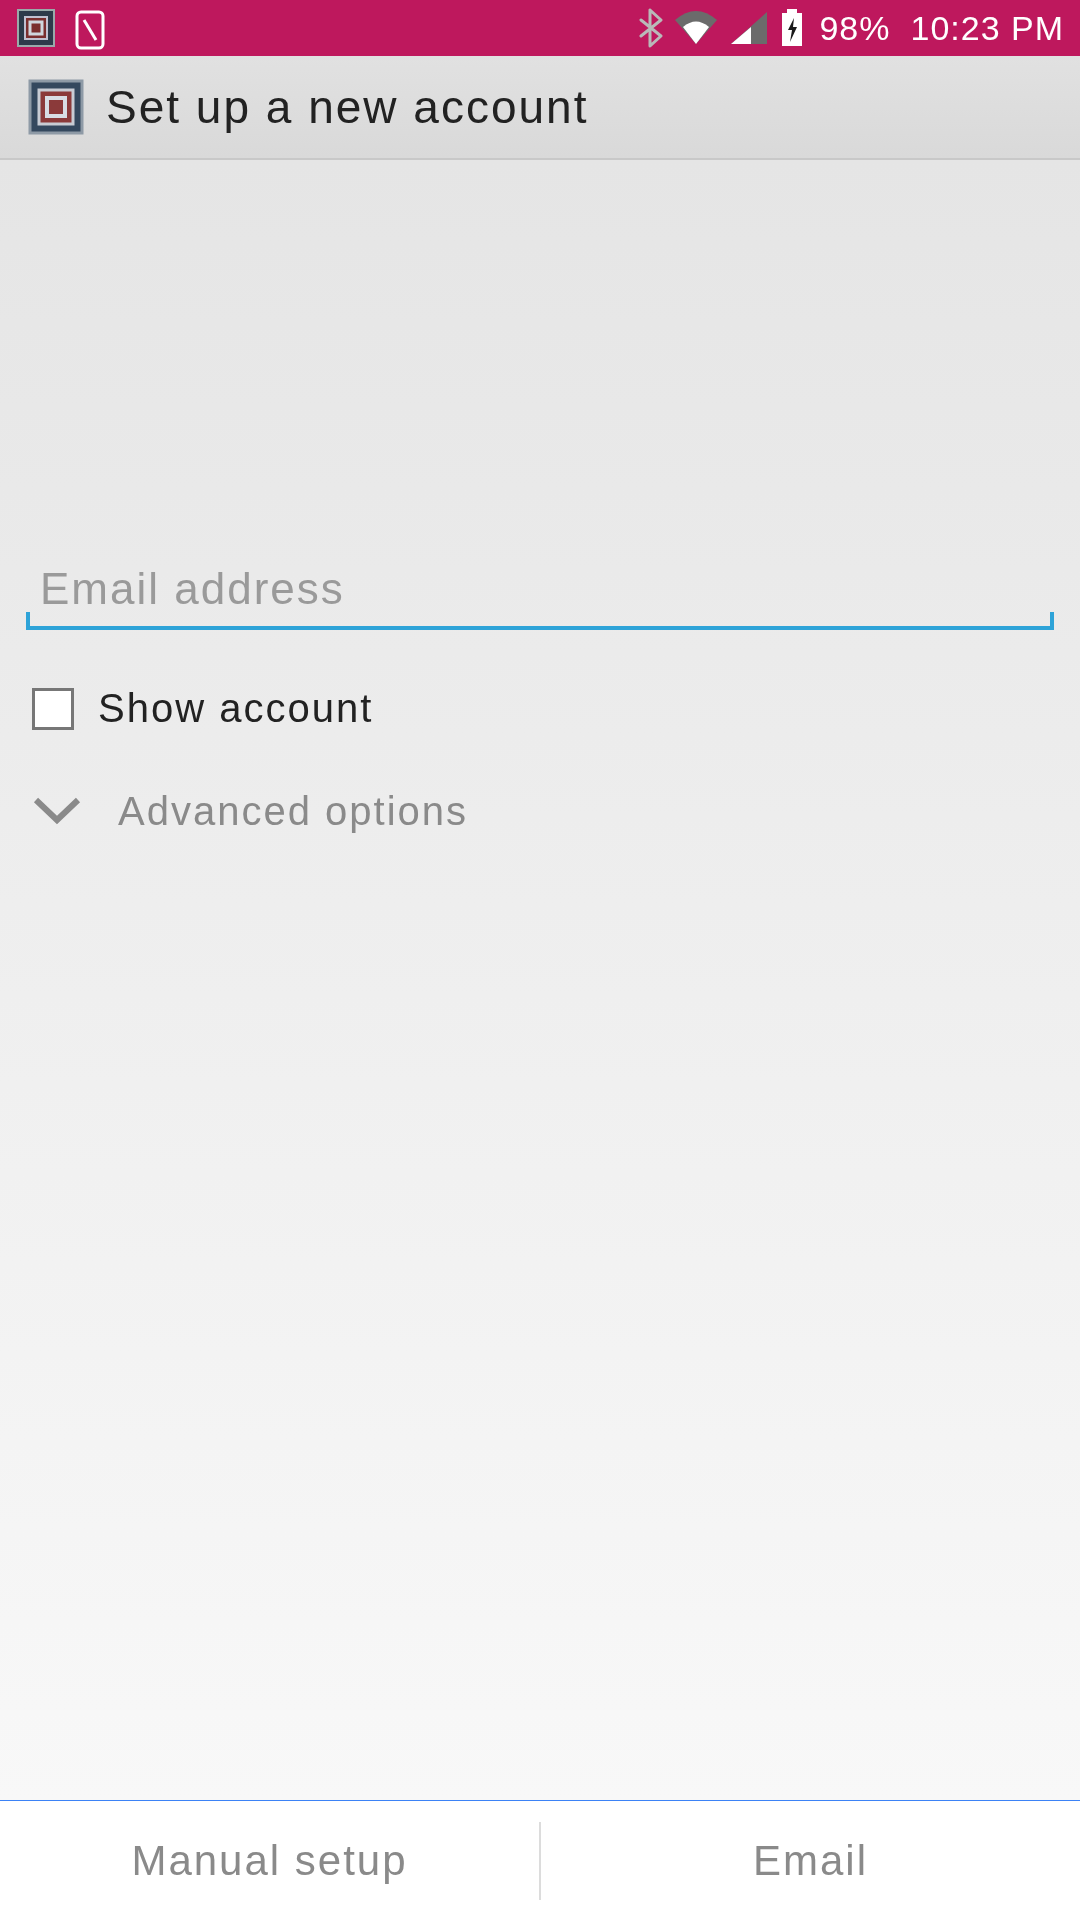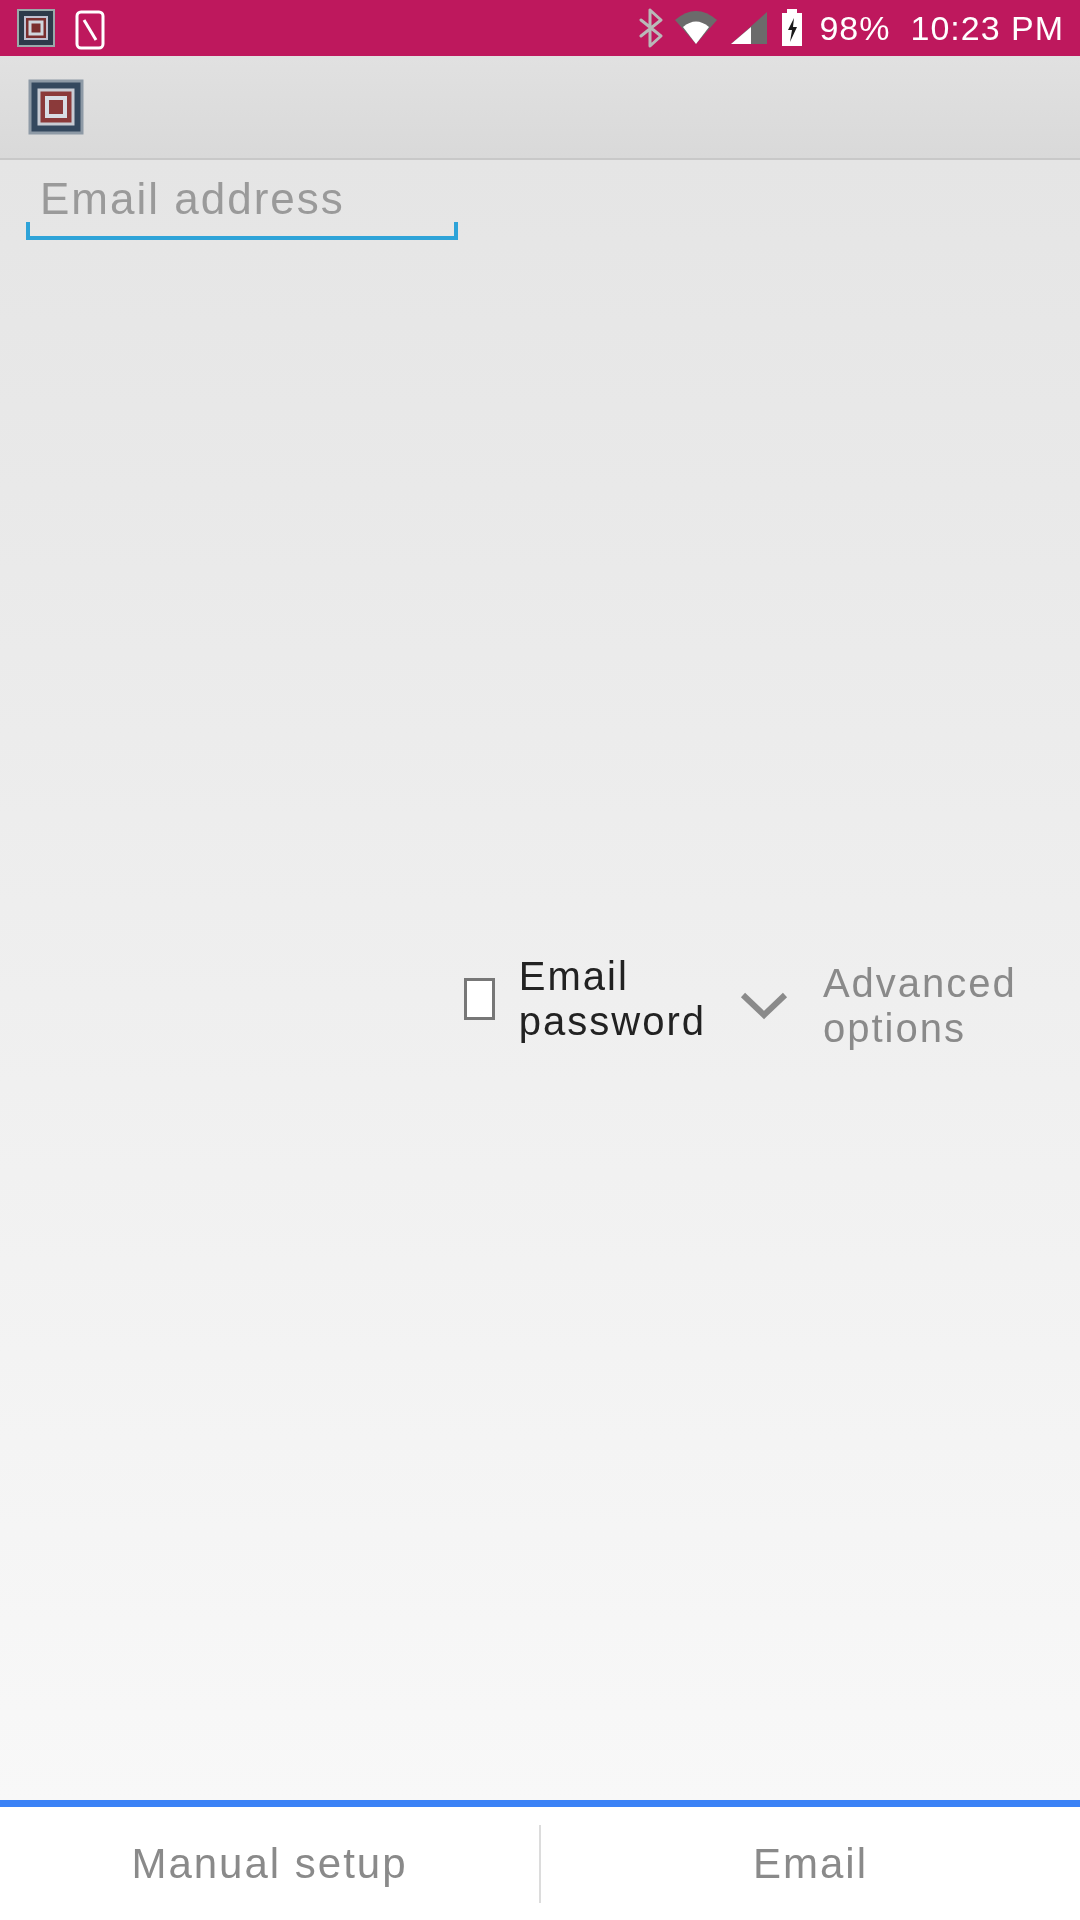--- a/index.html
+++ b/index.html
@@ -15,21 +15,21 @@
     .sb-nfc-icon { width: 36px; height: 36px; }
 
     .bt-icon, .wifi-icon, .cell-icon, .batt-icon { display:flex; align-items:center; justify-content:center; }
 
     
     .header { height: 104px; background: linear-gradient(#e1e1e1,#d9d9d9); display: flex; align-items: center; padding: 0 28px; border-bottom: 2px solid #c8c8c8; gap: 22px; }
     .header-icon { width: 56px; height: 56px; }
     .header-title { font-size: 46px; color: #222; letter-spacing: 2px; }
 
     
-    .content { flex: 1; background: linear-gradient(#e5e5e5 0%, #ededed 40%, #f8f8f8 100%); padding: 0 26px; display: flex; flex-direction: row; }
+    .content { flex: 1; background: linear-gradient(#e5e5e5 0%, #ededed 40%, #f8f8f8 100%); padding: 0 26px; display: flex; flex-direction: column; }
     .spacer-top { height: 390px; }
 
     .field { position: relative; margin-bottom: 18px; }
     .field input { width: 100%; border: none; background: transparent; font-size: 44px; padding: 14px 10px 10px 14px; color: #555; outline: none; letter-spacing: 2px; }
     .field input::placeholder { color: #9a9a9a; }
     .underline { height: 6px; position: relative; }
     .underline.focused { border-bottom: 4px solid #2ea3d8; }
     .underline.focused::before, .underline.focused::after { content:""; position:absolute; bottom:0; width:4px; height:14px; background:#2ea3d8; }
     .underline.focused::before{ left:0; } .underline.focused::after{ right:0; }
     .underline.normal { border-bottom: 2px solid #b4b4b4; }
@@ -38,21 +38,21 @@
 
     .check-row { display:flex; align-items:center; gap: 24px; margin-top: 38px; padding-left: 6px; }
     .checkbox { width: 42px; height: 42px; border: 3px solid #777; background: #fff; }
     .check-label { font-size: 40px; color: #222; letter-spacing: 2px; }
 
     .adv-row { display:flex; align-items:center; gap: 32px; margin-top: 51px; padding-left: 2px; }
     .chevron { width: 58px; height: 58px; display:flex; align-items:center; justify-content:center; }
     .adv-label { font-size: 40px; color: #8a8a8a; letter-spacing: 2px; }
 
     
-    .footer { height: 120px; background: #fff; border-top: 7px solid #3b82f6; display:flex; }
+    .footer { height: 120px; background: #fff; border-top: 1px solid #3b82f6; display:flex; }
     .footer-btn { flex:1; display:flex; align-items:center; justify-content:center; font-size: 42px; color:#8a8a8a; letter-spacing: 2px; position: relative; }
     .footer-divider { width:2px; height:78px; background:#dcdcdc; align-self:center; }
   </style>
 </head>
 <body>
 
 <div class="status-bar">
   <div class="status-left">
     <span class="sb-app-icon">
       <svg width="40" height="40" viewBox="0 0 40 40">
@@ -99,34 +99,35 @@
 </div>
 
 <div class="header">
   <span class="header-icon">
     <svg width="56" height="56" viewBox="0 0 56 56">
       <rect x="2" y="2" width="52" height="52" fill="#34485e" stroke="#8e9aa6" stroke-width="3"></rect>
       <rect x="11" y="11" width="34" height="34" fill="#8b3a3a" stroke="#c8ccd4" stroke-width="3"></rect>
       <rect x="19" y="19" width="18" height="18" fill="none" stroke="#d8dde4" stroke-width="4"></rect>
     </svg>
   </span>
+  <span class="header-title">Set up a new account</span>
 </div>
 
 <div class="content">
   <div class="spacer-top"></div>
 
   <div class="field">
     <input type="text" placeholder="Email address" style="">
     <div class="underline focused"></div>
   </div>
 
 
   <div class="check-row">
     <div class="checkbox"></div>
-    <span class="check-label">Email password</span>
+    <span class="check-label">Show account</span>
   </div>
 
   <div class="adv-row">
     <span class="chevron">
       <svg width="54" height="34" viewBox="0 0 54 34">
         <path d="M6 6 L27 26 L48 6" fill="none" stroke="#8a8a8a" stroke-width="6" stroke-linecap="butt" stroke-linejoin="miter"></path>
       </svg>
     </span>
     <span class="adv-label">Advanced options</span>
   </div>

